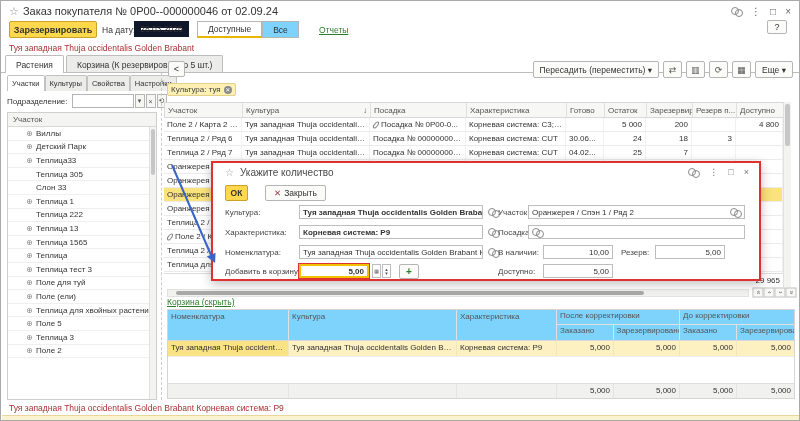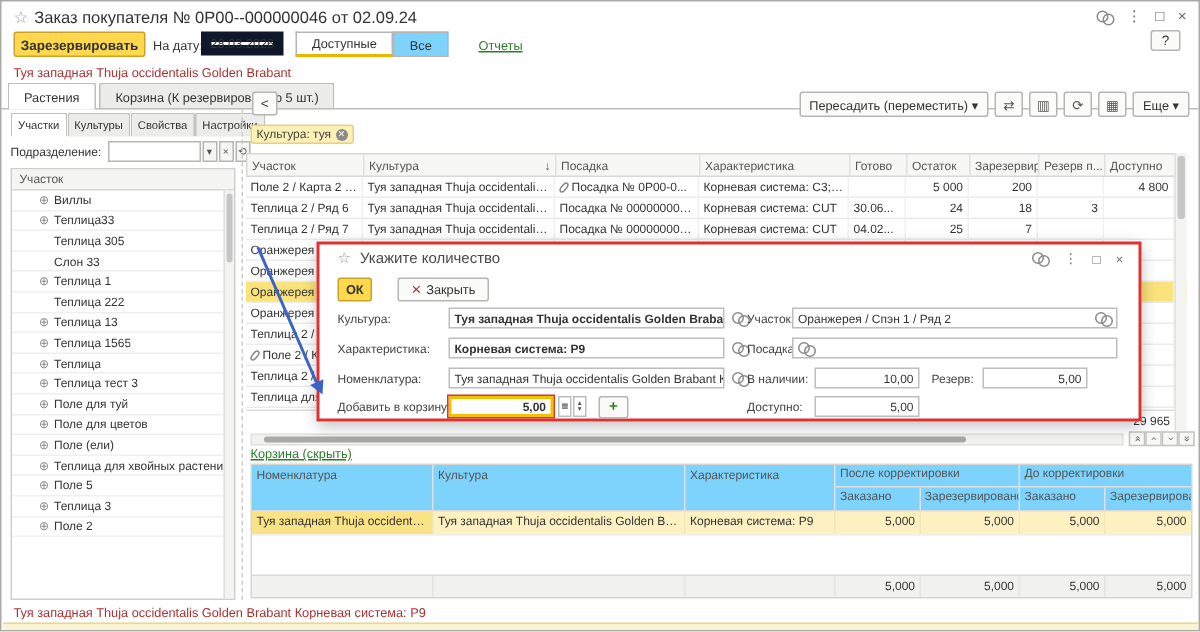--- a/index.html
+++ b/index.html
@@ -149,20 +149,24 @@
   </div>
   <div class="abs treebox">
     <div class="treehdr">Участок</div>
     <div>
         <div class="titem child">
           <span class="texp exp"></span>
           <span class="ell">Виллы</span>
         </div>
         <div class="titem child">
           <span class="texp exp"></span>
+          <span class="ell">Детский Парк</span>
+        </div>
+        <div class="titem child">
+          <span class="texp exp"></span>
           <span class="ell">Теплица33</span>
         </div>
         <div class="titem child">
           <span class="texp"></span>
           <span class="ell">Теплица 305</span>
         </div>
         <div class="titem child">
           <span class="texp"></span>
           <span class="ell">Слон 33</span>
         </div>
@@ -186,24 +190,20 @@
           <span class="texp exp"></span>
           <span class="ell">Теплица</span>
         </div>
         <div class="titem child">
           <span class="texp exp"></span>
           <span class="ell">Теплица  тест 3</span>
         </div>
         <div class="titem child">
           <span class="texp exp"></span>
           <span class="ell">Поле для туй</span>
-        </div>
-        <div class="titem child">
-          <span class="texp exp"></span>
-          <span class="ell">Поле для цветов</span>
         </div>
         <div class="titem child">
           <span class="texp exp"></span>
           <span class="ell">Поле (ели)</span>
         </div>
         <div class="titem child">
           <span class="texp exp"></span>
           <span class="ell">Теплица для хвойных растений</span>
         </div>
         <div class="titem child">

